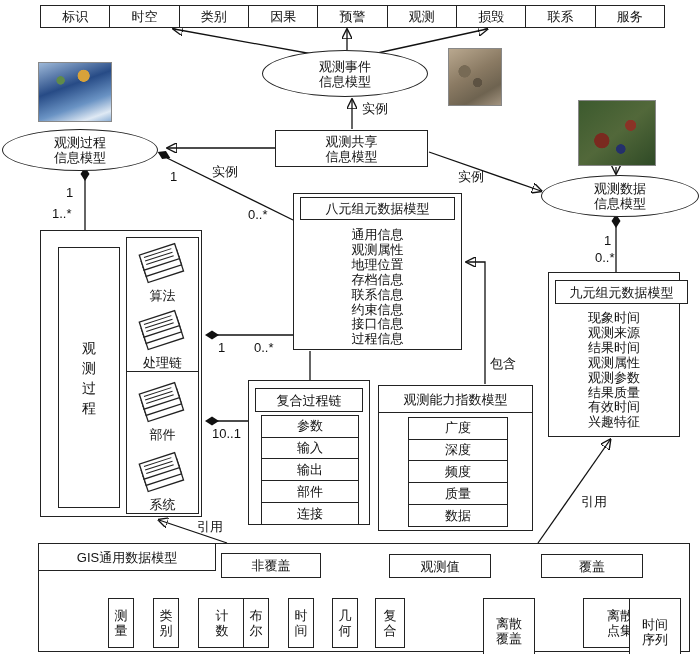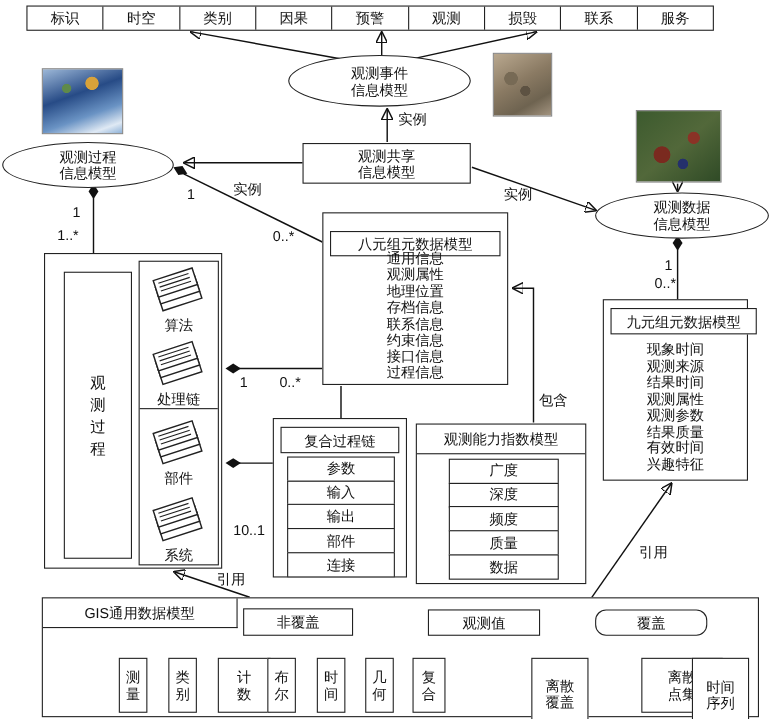--- a/index.html
+++ b/index.html
@@ -101,21 +101,21 @@
     <path d="M590,578 L592,594" marker-end="url(#arr)"></path>
     <path d="M592,578 L653,594" marker-end="url(#arr)"></path>
 
     <path class="dia" d="M85,167 L89.5,174 L85,181 L80.5,174 Z"></path>
     <path class="dia" d="M157,155 L164,150.5 L171,155 L164,159.5 Z" transform="rotate(25 164 155)"></path>
     <path class="dia" d="M205,335 L212,330.5 L219,335 L212,339.5 Z"></path>
     <path class="dia" d="M205,421 L212,416.5 L219,421 L212,425.5 Z"></path>
     <path class="dia" d="M616,214 L620.5,221 L616,228 L611.5,221 Z"></path>
   </svg>
 
-  <div class="abs box toprow" style="left:24px;top:5px;width:625px;height:23px;">
+  <div class="abs box toprow" style="left:40px;top:5px;width:625px;height:23px;">
     <div class="cell">标识</div>
     <div class="cell">时空</div>
     <div class="cell">类别</div>
     <div class="cell">因果</div>
     <div class="cell">预警</div>
     <div class="cell">观测</div>
     <div class="cell">损毁</div>
     <div class="cell">联系</div>
     <div class="cell">服务</div>
   </div>
@@ -136,21 +136,21 @@
     <span>观测数据</span>
     <span>信息模型</span>
   </div>
 
   <div class="abs box txt" style="left:275px;top:130px;width:153px;height:37px;flex-direction:column;">
     <span>观测共享</span>
     <span>信息模型</span>
   </div>
 
   <div class="abs box" style="left:293px;top:193px;width:169px;height:157px;">
-    <div class="abs box thin txt" style="left:6px;top:16px;width:155px;height:23px;">八元组元数据模型</div>
+    <div class="abs box thin txt" style="left:6px;top:3px;width:155px;height:23px;">八元组元数据模型</div>
     <div class="items" style="top:34px;">
       <div>通用信息</div>
       <div>观测属性</div>
       <div>地理位置</div>
       <div>存档信息</div>
       <div>联系信息</div>
       <div>约束信息</div>
       <div>接口信息</div>
       <div>过程信息</div>
     </div>
@@ -222,21 +222,21 @@
       <div class="scell">质量</div>
       <div class="scell">数据</div>
     </div>
   </div>
 
   <div class="abs box" style="left:38px;top:543px;width:652px;height:109px;">
     <div class="abs txt" style="left:0;top:0;width:177px;height:27px;border-right:1.5px solid #222;border-bottom:1.5px solid #222;">GIS通用数据模型</div>
 
     <div class="abs box thin txt" style="left:182px;top:9px;width:100px;height:25px;">非覆盖</div>
     <div class="abs box thin txt" style="left:350px;top:10px;width:102px;height:24px;">观测值</div>
-    <div class="abs box thin txt" style="left:502px;top:10px;width:102px;height:24px;border-radius:10px;">覆盖</div>
+    <div class="abs box thin txt" style="left:502px;top:10px;width:102px;height:24px;">覆盖</div>
 
     <div class="abs box thin txt" style="left:69px;top:54px;width:26px;height:50px;">
         <div class="wrap1">测量</div>
       </div>
     <div class="abs box thin txt" style="left:114px;top:54px;width:26px;height:50px;">
         <div class="wrap1">类别</div>
       </div>
     <div class="abs box thin txt" style="left:159px;top:54px;width:48px;height:50px;">
         <div class="wrap1">计数</div>
       </div>
@@ -270,17 +270,17 @@
   <div class="lbl" style="left:490px;top:355px;">包含</div>
   <div class="lbl" style="left:197px;top:518px;">引用</div>
   <div class="lbl" style="left:581px;top:493px;">引用</div>
 
   <div class="lbl" style="left:66px;top:185px;">1</div>
   <div class="lbl" style="left:52px;top:206px;">1..*</div>
   <div class="lbl" style="left:170px;top:169px;">1</div>
   <div class="lbl" style="left:248px;top:207px;">0..*</div>
   <div class="lbl" style="left:218px;top:340px;">1</div>
   <div class="lbl" style="left:254px;top:340px;">0..*</div>
-  <div class="lbl" style="left:212px;top:426px;margin-top:48px;">10..1</div>
+  <div class="lbl" style="left:212px;top:426px;">10..1</div>
   <div class="lbl" style="left:604px;top:233px;">1</div>
   <div class="lbl" style="left:595px;top:250px;">0..*</div>
 
 </div>
 
 </body></html>

